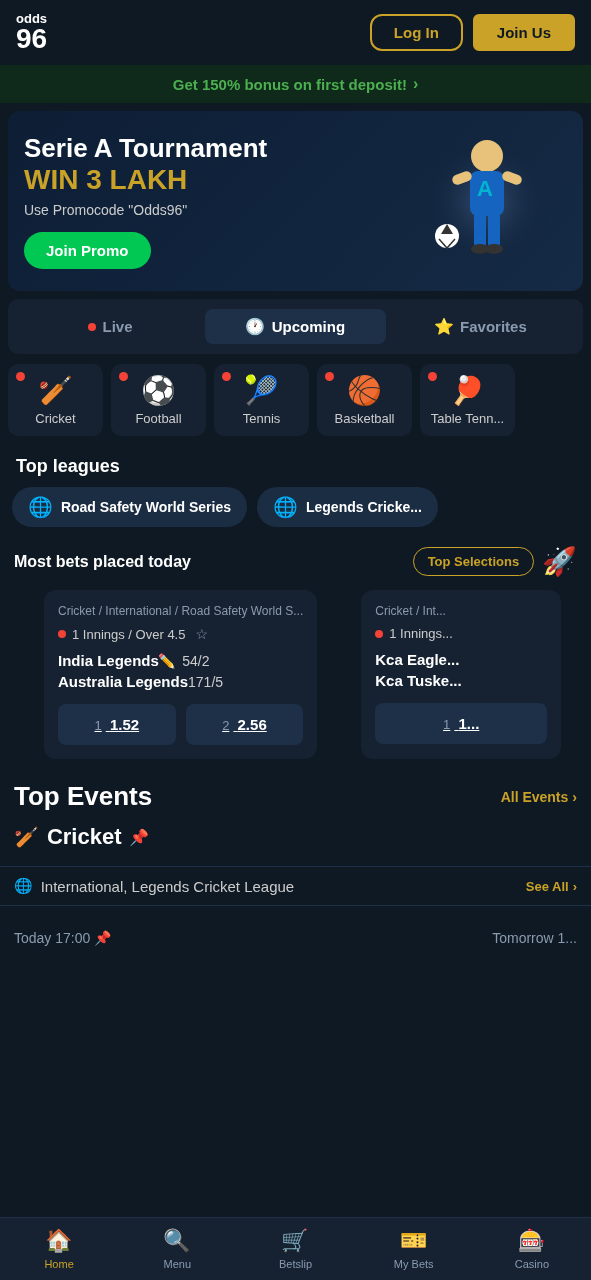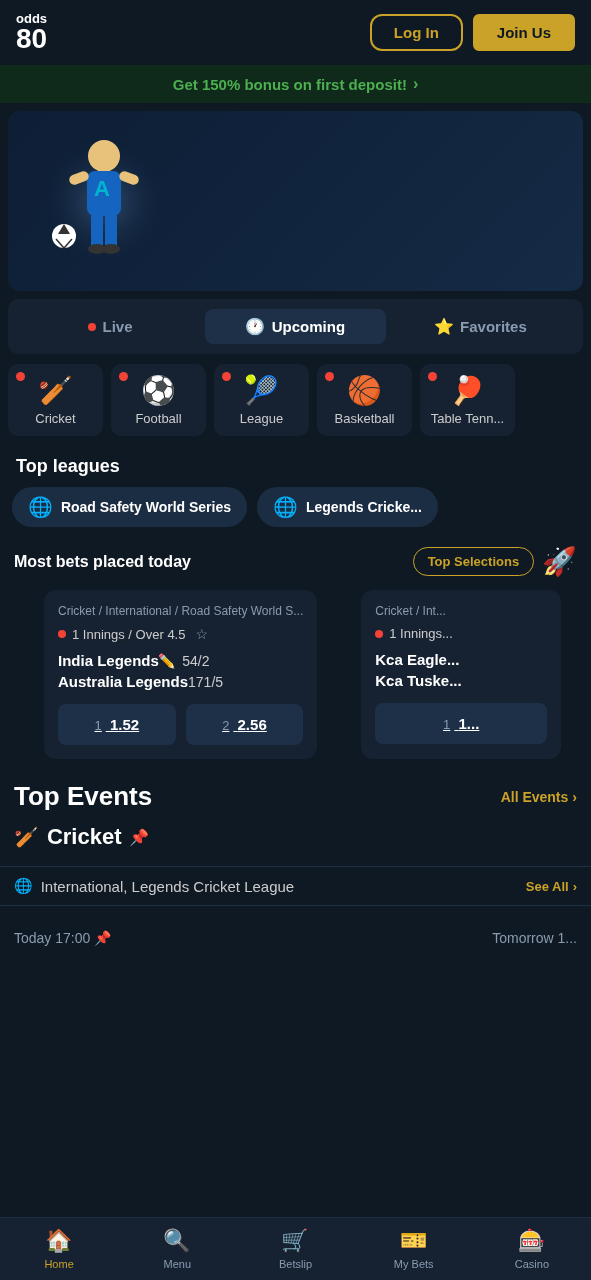--- a/index.html
+++ b/index.html
@@ -426,34 +426,40 @@
     .page-content { padding-bottom: 70px; }
   </style>
 </head>
 <body>
 
 <div class="page-content">
 
   <div class="header">
     <div class="logo">
       <span class="logo-odds">odds</span>
-      <span class="logo-96">80</span>
+      <span class="logo-96">96</span>
     </div>
     <div class="header-btns">
       <button class="btn-login">Log In</button>
       <button class="btn-join">Join Us</button>
     </div>
   </div>
 
   <div class="promo-top">
     <span>Get 150% bonus on first deposit!</span>
     <span class="arrow">›</span>
   </div>
 
   <div class="hero-banner">
+    <div class="hero-text">
+      <h2>Serie A Tournament</h2>
+      <div class="win">WIN 3 LAKH</div>
+      <div class="promo-code">Use Promocode "Odds96"</div>
+      <button class="btn-join-promo">Join Promo</button>
+    </div>
     <div class="hero-img">
 
       <svg viewBox="0 0 150 140" xmlns="http://www.w3.org/2000/svg">
 
         <defs>
           <radialGradient id="glow" cx="50%" cy="50%" r="50%">
             <stop offset="0%" stop-color="#3d5a80" stop-opacity="0.8"></stop>
             <stop offset="100%" stop-color="#0d1e35" stop-opacity="0"></stop>
           </radialGradient>
         </defs>
@@ -503,21 +509,21 @@
       <span class="sport-label">Cricket</span>
     </div>
     <div class="sport-item">
       <span class="sport-dot"></span>
       <span class="sport-icon">⚽</span>
       <span class="sport-label">Football</span>
     </div>
     <div class="sport-item">
       <span class="sport-dot"></span>
       <span class="sport-icon">🎾</span>
-      <span class="sport-label">League</span>
+      <span class="sport-label">Tennis</span>
     </div>
     <div class="sport-item">
       <span class="sport-dot"></span>
       <span class="sport-icon">🏀</span>
       <span class="sport-label">Basketball</span>
     </div>
     <div class="sport-item">
       <span class="sport-dot"></span>
       <span class="sport-icon">🏓</span>
       <span class="sport-label">Table Tenn...</span>

